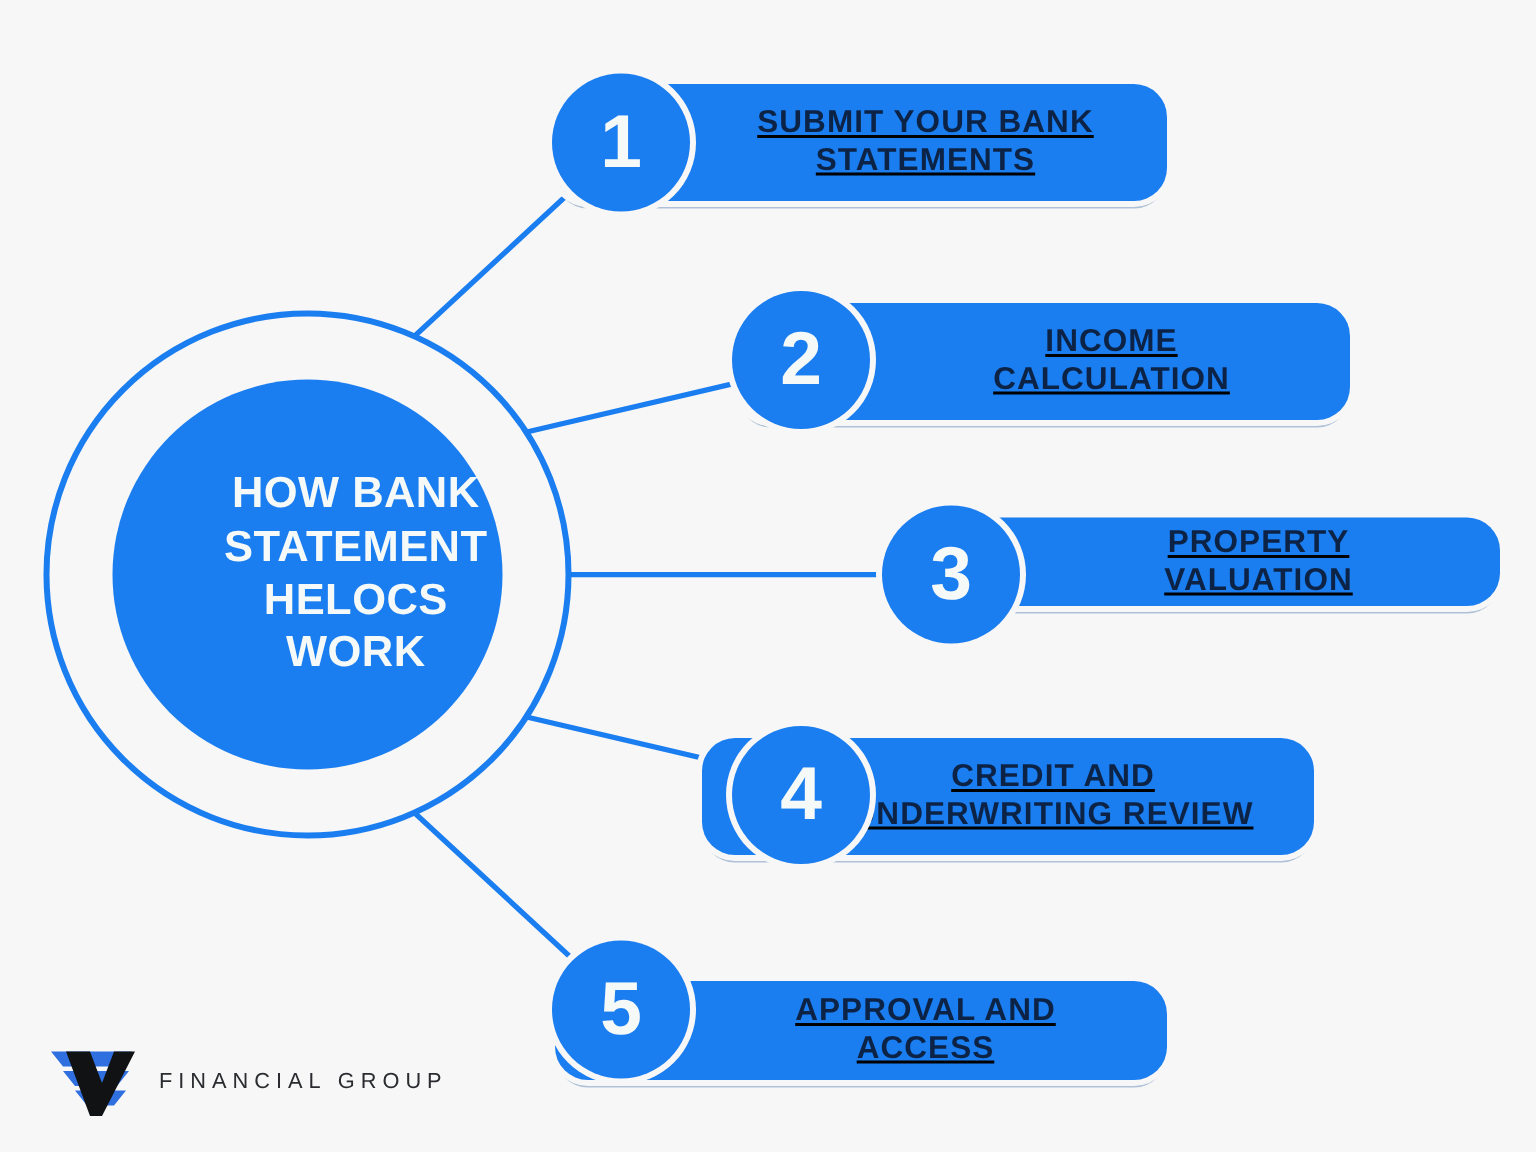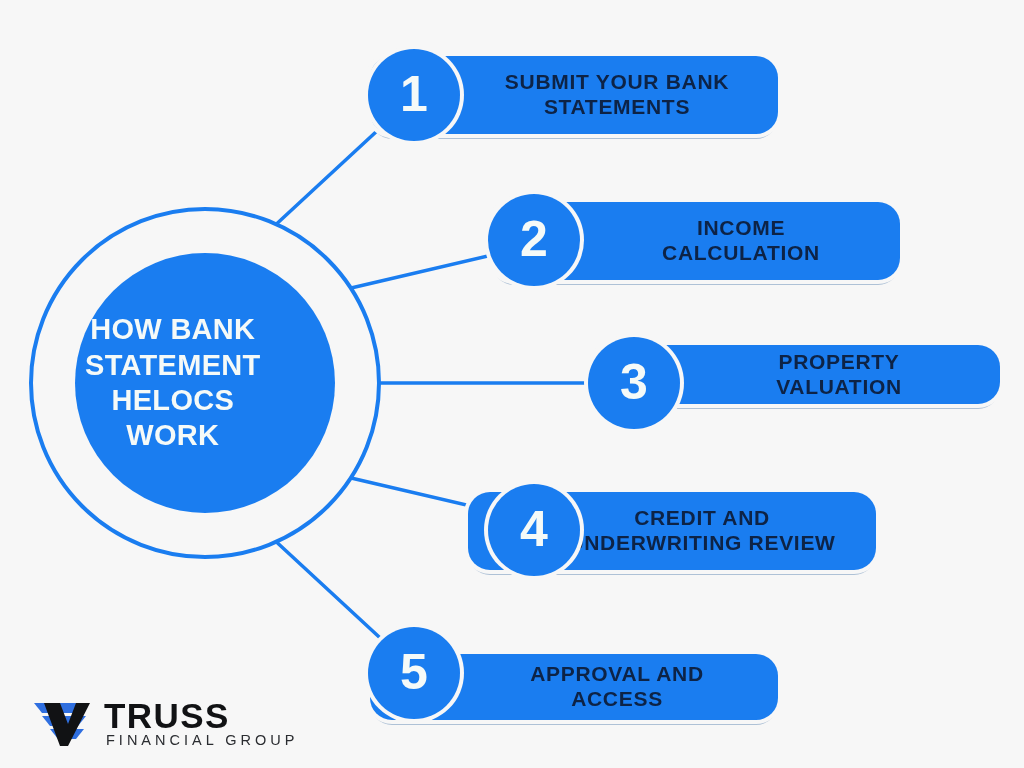--- a/index.html
+++ b/index.html
@@ -47,21 +47,21 @@
   #hub-core {
     position: absolute;
     left: 46px;
     top: 46px;
     width: 260px;
     height: 260px;
     border-radius: 50%;
     background: #1a7df0;
     display: flex;
     align-items: center;
-    justify-content: flex-start;
+    justify-content: flex-end;
   }
   #hub-title {
     color: #f5faf8;
     font-weight: bold;
     font-size: 29px;
     line-height: 1.22;
     text-align: center;
     letter-spacing: 0.3px;
     white-space: pre-line;
     padding: 0 10px;
@@ -73,20 +73,21 @@
   }
   .step-box {
     position: absolute;
     border-radius: 22px;
     background: #1a7df0;
     box-shadow: 0 0 0 4px #f7f7f7, 0 5px 0 0 rgba(8, 70, 140, 0.30);
     display: flex;
     align-items: center;
     justify-content: center;
     box-sizing: border-box;
+    text-decoration: underline;
   }
   .step-label {
     color: #0d2346;
     font-weight: bold;
     font-size: 21px;
     line-height: 1.18;
     text-align: center;
     letter-spacing: 0.7px;
     white-space: pre-line;
     z-index: 2;
@@ -245,18 +246,17 @@
   </div>
 
   <div id="logo">
     <svg id="logo-mark" viewBox="0 0 62 46" width="62" height="46" aria-hidden="true">
       <polygon fill="#2f6fe0" points="4,3 58,3 50,13 12,13"></polygon>
       <polygon fill="#2f6fe0" points="12,16 56,16 48,26 20,26"></polygon>
       <polygon fill="#2f6fe0" points="20,29 54,29 46,39 28,39"></polygon>
       <polygon fill="#111214" points="14,3 30,3 38,24 46,3 60,3 38,46 30,46"></polygon>
     </svg>
     <div id="logo-words">
-      <span id="logo-name">TRUSS</span>
       <span id="logo-tag">FINANCIAL GROUP</span>
     </div>
   </div>
 
 </div>
 
 </body></html>

